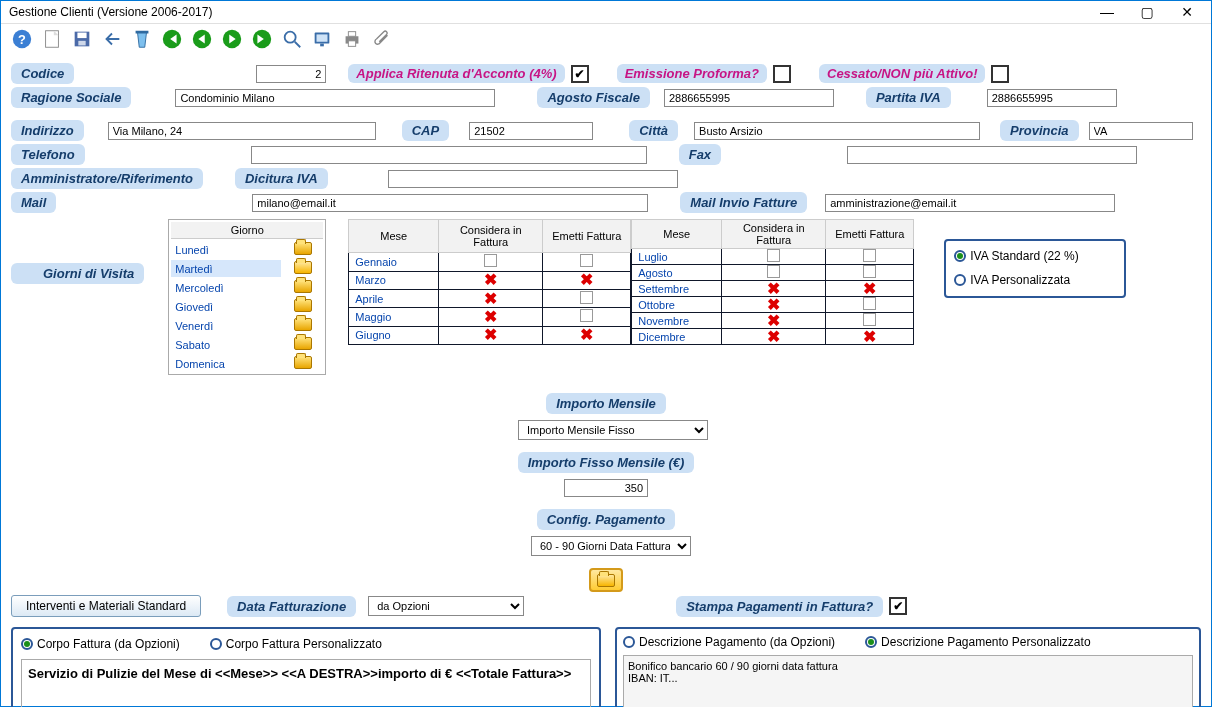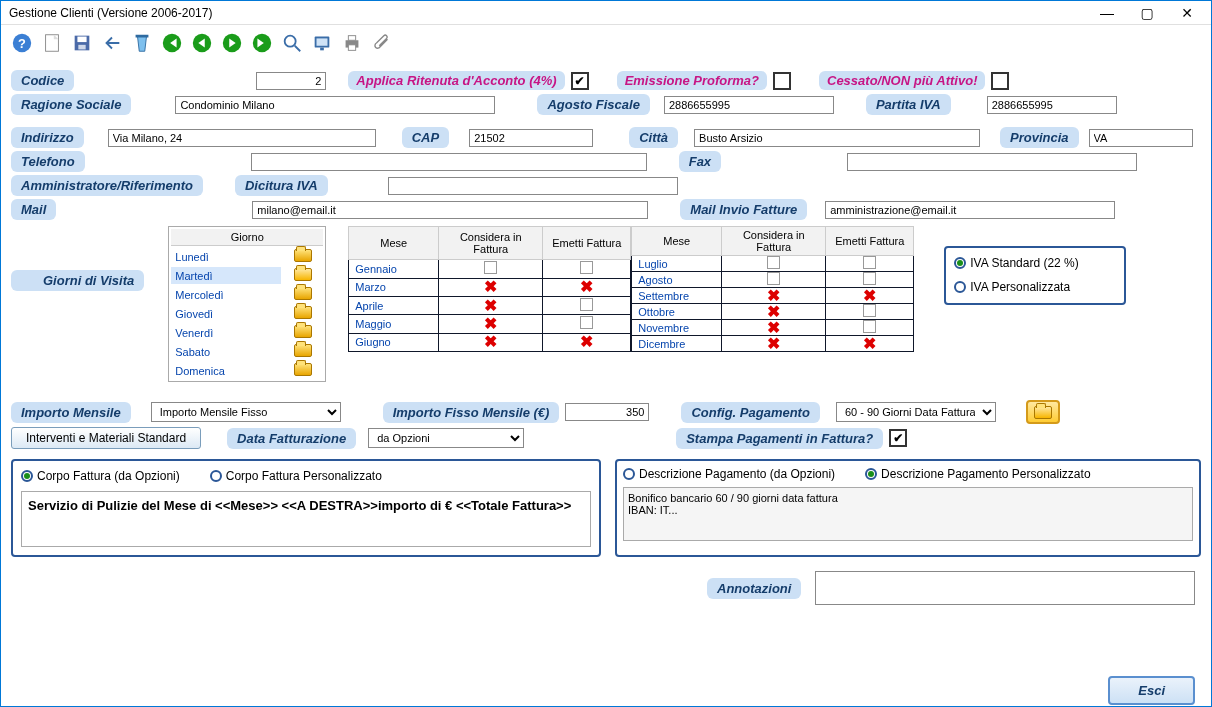--- a/index.html
+++ b/index.html
@@ -335,21 +335,21 @@
             <span>IVA Standard (22 %)</span>
           </div>
       <div style="height:10px;"></div>
       <div class="radio-wrap">
             <span class="radio-dot"></span>
             <span>IVA Personalizzata</span>
           </div>
     </div>
   </div>
 
-  <div class="row" style="margin-top:18px;">
+  <div class="row" style="margin-top:18px;flex-direction:column;">
     <span class="lbl">Importo Mensile</span>
     <select style="width:190px;margin-left:14px;"><option selected="">Importo Mensile Fisso</option></select>
     <span style="width:30px;"></span>
     <span class="lbl">Importo Fisso Mensile (€)</span>
     <input type="text" style="width: 84px; text-align: right;" value="350">
     <span style="width:20px;"></span>
     <span class="lbl">Config. Pagamento</span>
     <select style="width:160px;margin-left:10px;"><option selected="">60 - 90 Giorni Data Fattura</option></select>
     <span style="width:18px;"></span>
     <div class="btn-folder">

